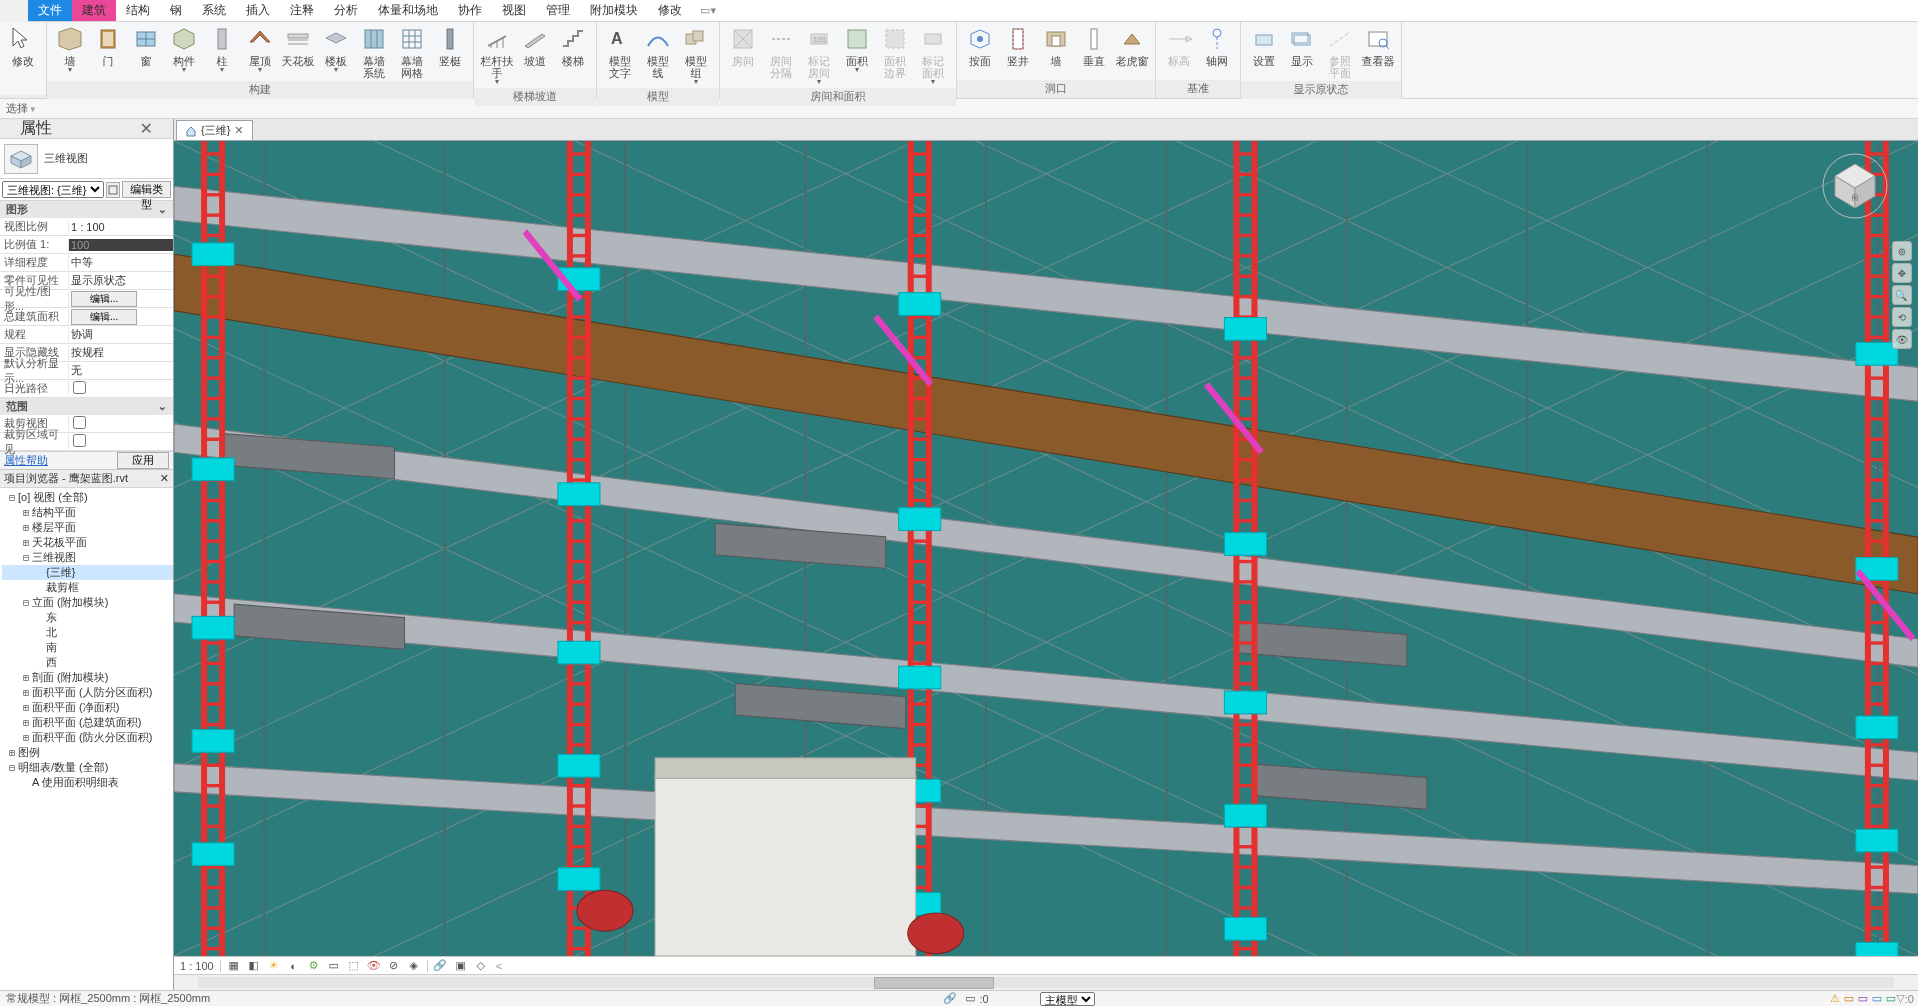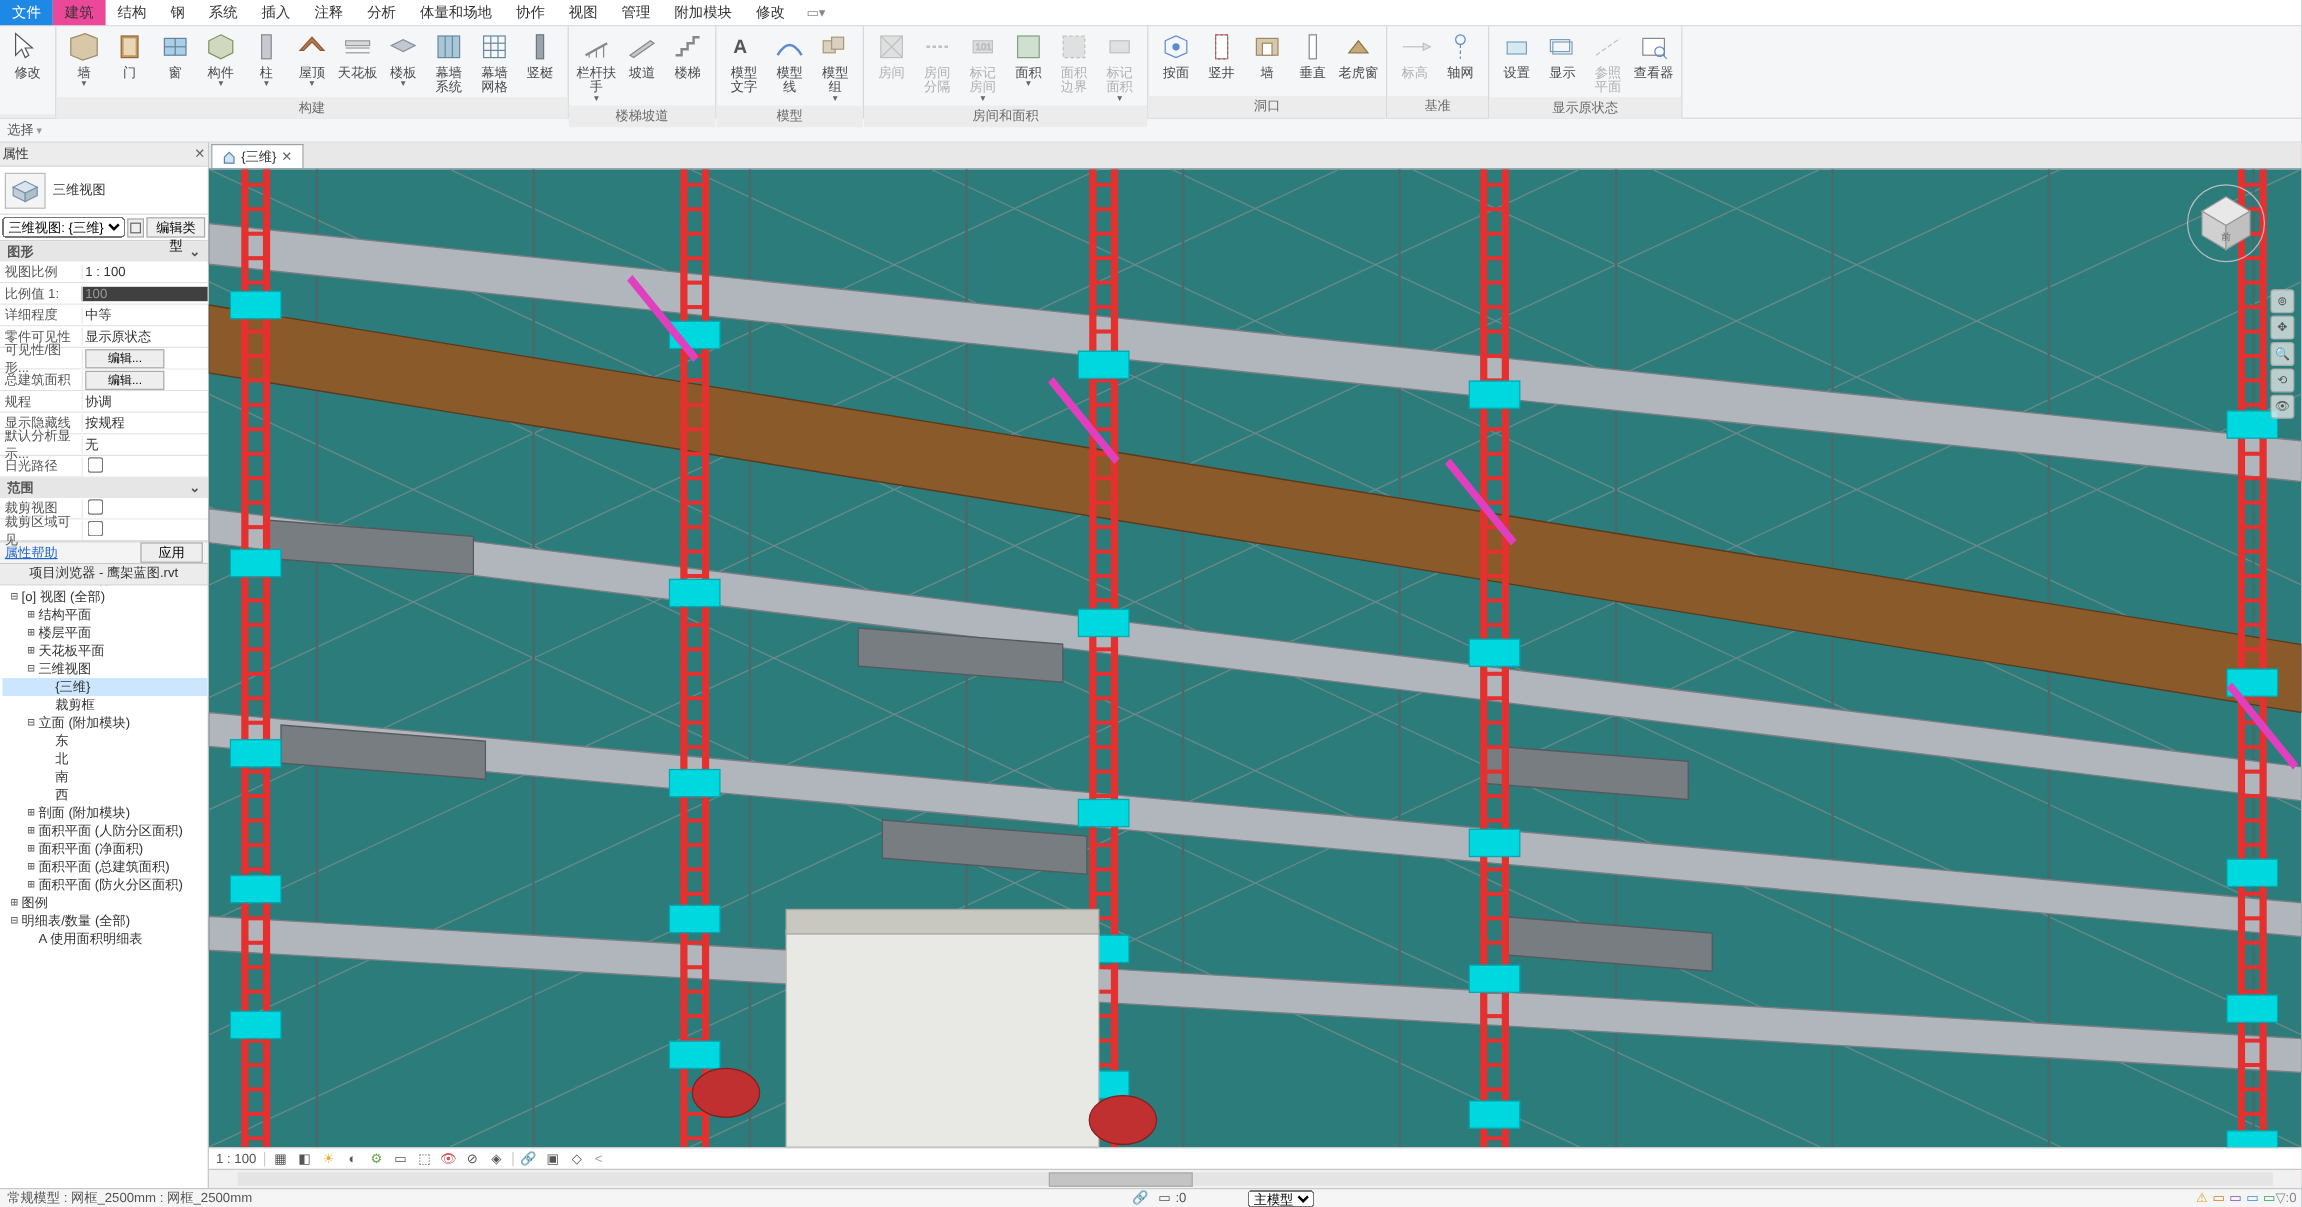--- a/index.html
+++ b/index.html
@@ -1,19 +1,19 @@
 <!DOCTYPE html>
 <html><head>
 <meta charset="utf-8">
 <style>
 * { margin:0; padding:0; box-sizing:border-box; font-family:"Microsoft YaHei","Segoe UI",sans-serif; }
 body { width:1918px; height:1006px; background:#f0f0f0; font-size:11px; color:#333; overflow:hidden; position:relative; }
 
 
-.menubar { height:22px; background:#fff; display:flex; align-items:stretch; border-bottom:1px solid #d4d4d4; }
+.menubar { height:22px; background:#fff; display:flex; align-items:stretch; border-bottom:1px solid #d4d4d4;margin-left:28px; }
 .menubar .tab { padding:0 10px; display:flex; align-items:center; cursor:default; font-size:12px; }
 .menubar .tab.file { background:#1e88e5; color:#fff; }
 .menubar .tab.active { background:#ec4899; }
 .menubar .arrow-icon { padding:0 8px; display:flex; align-items:center; color:#888; }
 
 
 .ribbon { height:77px; background:#f5f6f7; border-bottom:1px solid #d4d4d4; display:flex; }
 .ribbon-group { display:flex; flex-direction:column; border-right:1px solid #d8d8d8; }
 .ribbon-row { display:flex; flex:1; align-items:flex-start; padding:2px 4px 0 4px; }
 .ribbon-title { text-align:center; font-size:11px; color:#6a6a6a; padding:1px 0 2px 0; background:#ececec; }
@@ -28,41 +28,41 @@
 .selectbar { height:20px; background:#f5f6f7; border-bottom:1px solid #d4d4d4; display:flex; align-items:center; padding:0 6px; font-size:11px; color:#555;}
 .selectbar span.drop::after{content:' ▾'; color:#999; font-size:9px;}
 
 
 .mainrow { position:absolute; top:119px; bottom:16px; left:0; right:0; display:flex; }
 .leftcol { width:174px; display:flex; flex-direction:column; border-right:1px solid #9aa3ab;}
 .viewport-col { flex:1; display:flex; flex-direction:column; background:#fff;}
 
 
 .panel { background:#f5f5f5; border-bottom:1px solid #c8c8c8;}
-.panel-hd { height:20px; display:flex; align-items:center; justify-content:space-between; padding:0 2px; background:#ececec; border-bottom:1px solid #d4d4d4; font-size:11px;}
+.panel-hd { height:20px; display:flex; align-items:center; justify-content:space-between; padding:0 20px; background:#ececec; border-bottom:1px solid #d4d4d4; font-size:16px;}
 .panel-hd .x{ color:#666; cursor:default;}
 .prop-type { display:flex; align-items:center; height:40px; padding:4px; gap:6px; border-bottom:1px solid #d4d4d4; background:#fff;}
 .prop-type .ico3d { width:34px; height:30px; border:1px solid #bbb; background:#f4f4f4; display:flex; align-items:center; justify-content:center;}
 .prop-row { display:flex; align-items:center; height:18px; border-bottom:1px solid #e0e0e0; background:#fff;}
 .prop-row .k { width:68px; padding-left:4px; font-size:11px; color:#555; overflow:hidden;}
 .prop-row .v { flex:1; padding:0 2px; font-size:11px; color:#333; background:#fff; border-left:1px solid #e8e8e8;}
 .prop-row .v input[type=checkbox]{margin-left:2px;}
 .prop-row .v button{font-size:10px; padding:0 18px; border:1px solid #aaa; background:#eee;}
 .prop-cat { background:#e6e6e6; height:17px; display:flex; align-items:center; justify-content:space-between; padding:0 6px; font-size:11px; font-weight:bold; color:#555;}
 .prop-sel { display:flex; align-items:center; gap:2px; padding:2px 2px; background:#fff; border-bottom:1px solid #d4d4d4;}
 .prop-sel select{flex:1; font-size:11px; height:17px;}
 .prop-sel .edit{ font-size:11px; height:17px; padding:0 4px; border:1px solid #aaa; background:#eee;}
 .prop-sel .editicon{width:16px;height:16px;border:1px solid #aaa; background:#eee; display:flex;align-items:center;justify-content:center;}
 .prop-footer{display:flex;justify-content:space-between;align-items:center;height:18px;padding:0 4px;background:#f4f4f4;border-top:1px solid #d4d4d4;}
 .prop-footer a{color:#2266cc;text-decoration:underline;font-size:11px;}
 .prop-footer button{font-size:11px;padding:0 14px;border:1px solid #aaa;background:#eee;}
 
 
 .browser { flex:1; overflow:auto; background:#fff;}
-.browser-hd{height:18px;display:flex;align-items:center;justify-content:space-between;padding:0 4px;background:#ececec;border-bottom:1px solid #d4d4d4;font-size:11px;flex-direction:column;}
+.browser-hd{height:18px;display:flex;align-items:center;justify-content:space-between;padding:0 4px;background:#ececec;border-bottom:1px solid #d4d4d4;font-size:11px;}
 .tree{padding:2px 0 4px 2px;}
 .tree-row{display:flex;align-items:center;height:15px;font-size:11px;color:#333;white-space:nowrap;}
 .tree-row .tw{width:12px;text-align:center;color:#666;font-family:monospace;font-size:10px;}
 .tree-row.sel{background:#cde6ff;}
 
 
 .tabstrip{height:22px;display:flex;align-items:flex-end;background:#e8e8e8;border-bottom:1px solid #9aa3ab;padding-left:2px;gap:0;}
 .tabstrip .vtab{height:20px;padding:0 8px;display:flex;align-items:center;gap:4px;font-size:11px;background:#fff;border:1px solid #9aa3ab;border-bottom:none;}
 .tabstrip .vtab .x{color:#666;}
 .viewport{flex:1;position:relative;overflow:hidden;}

